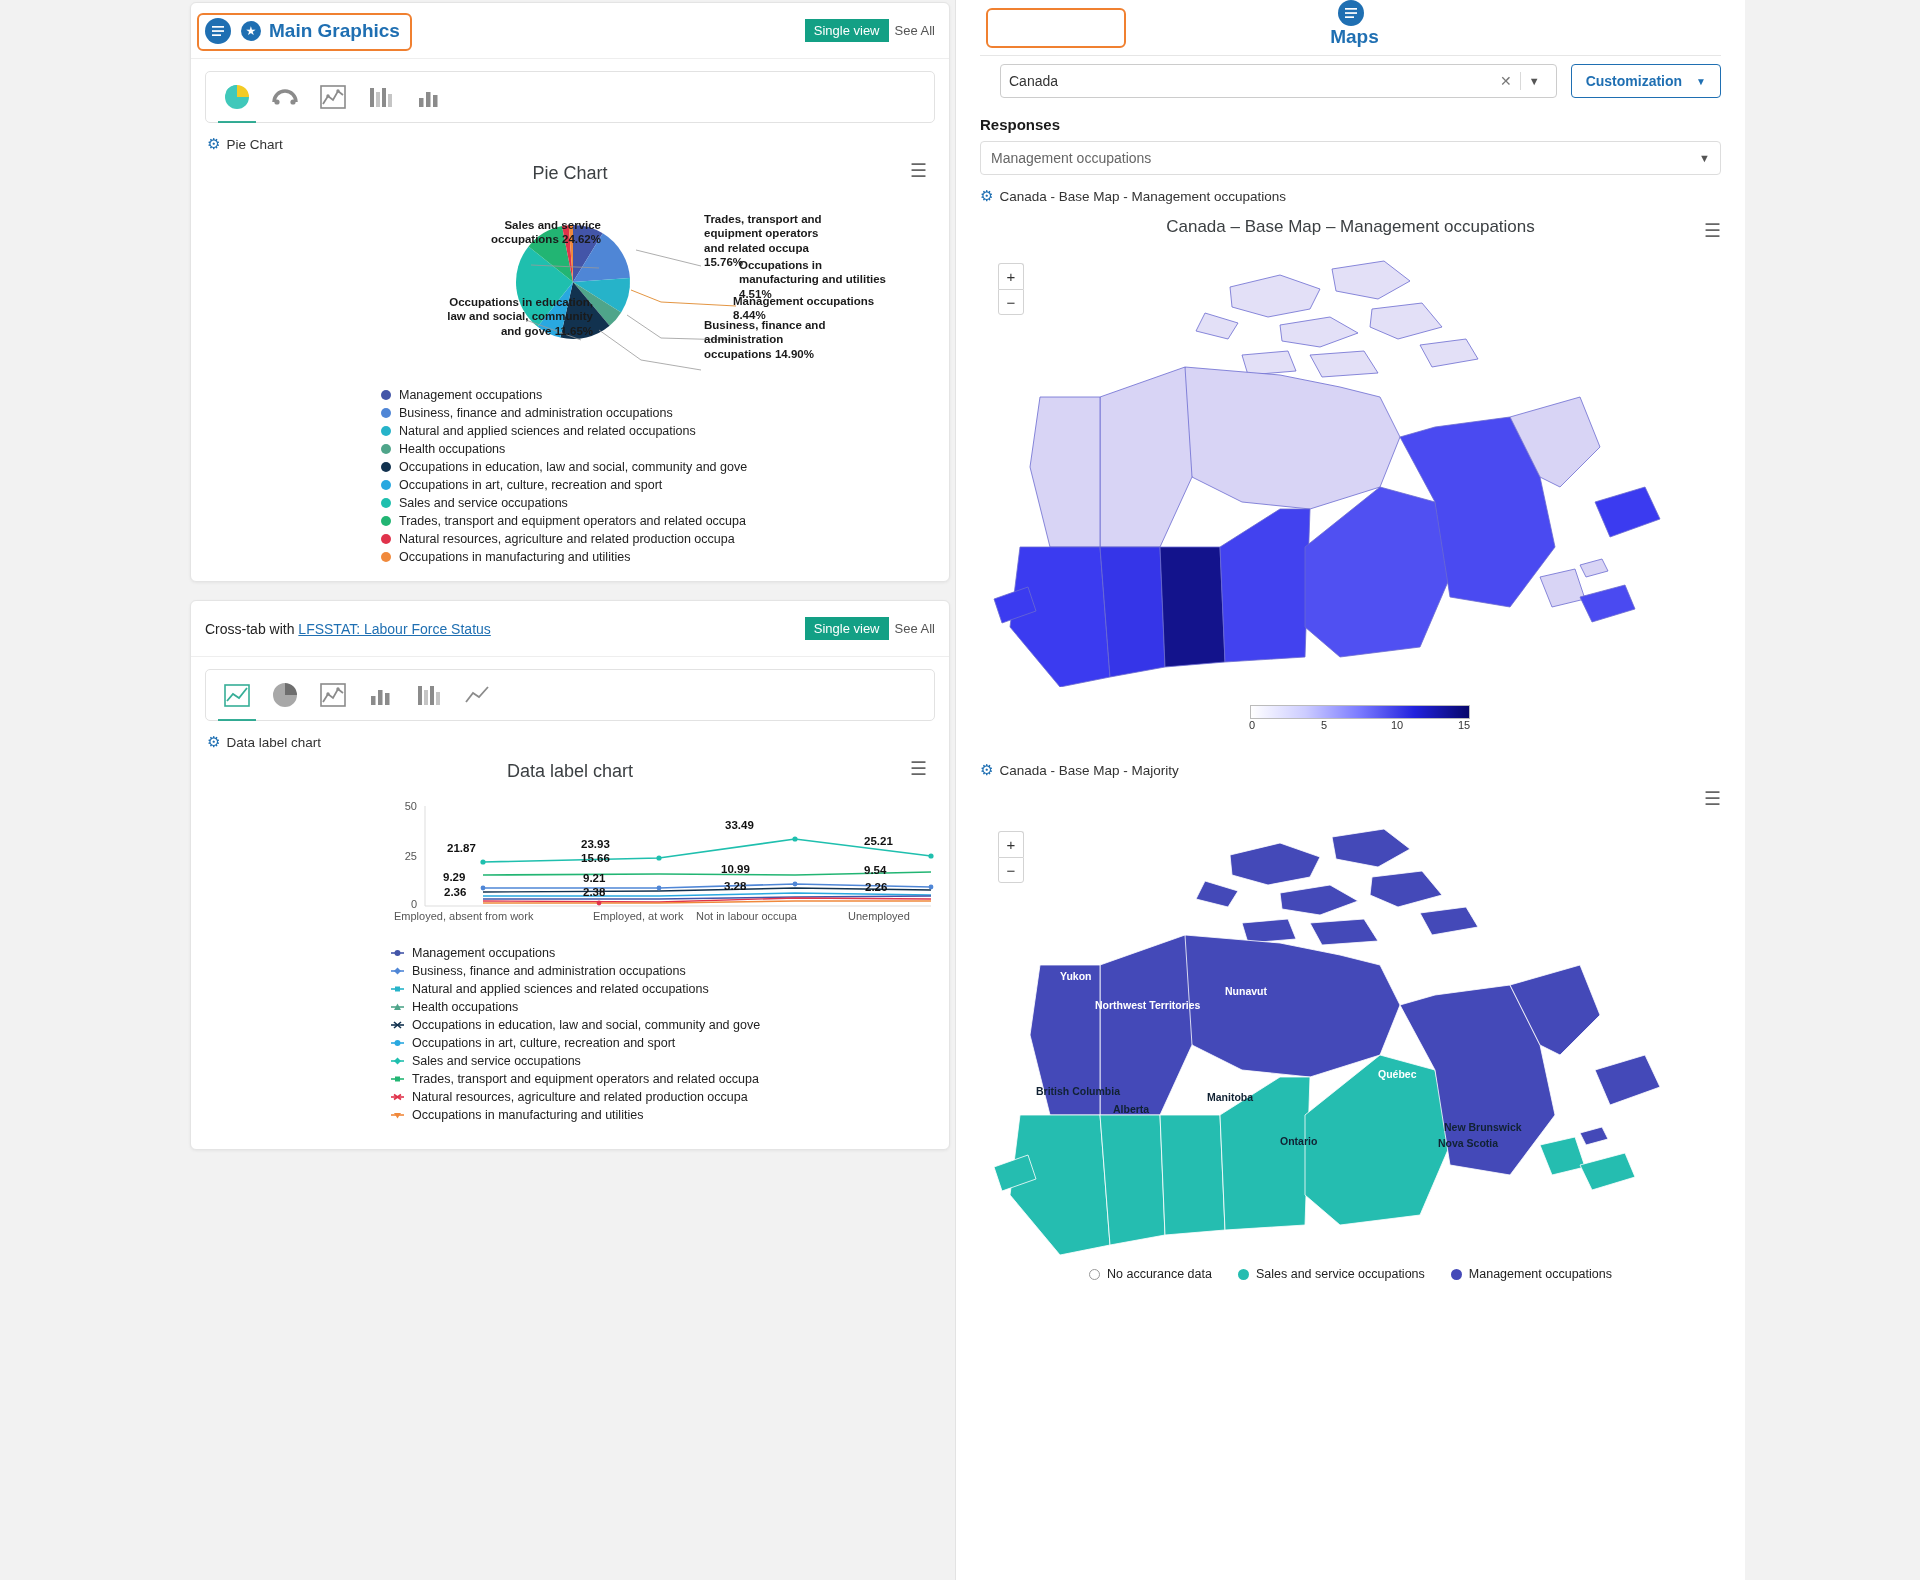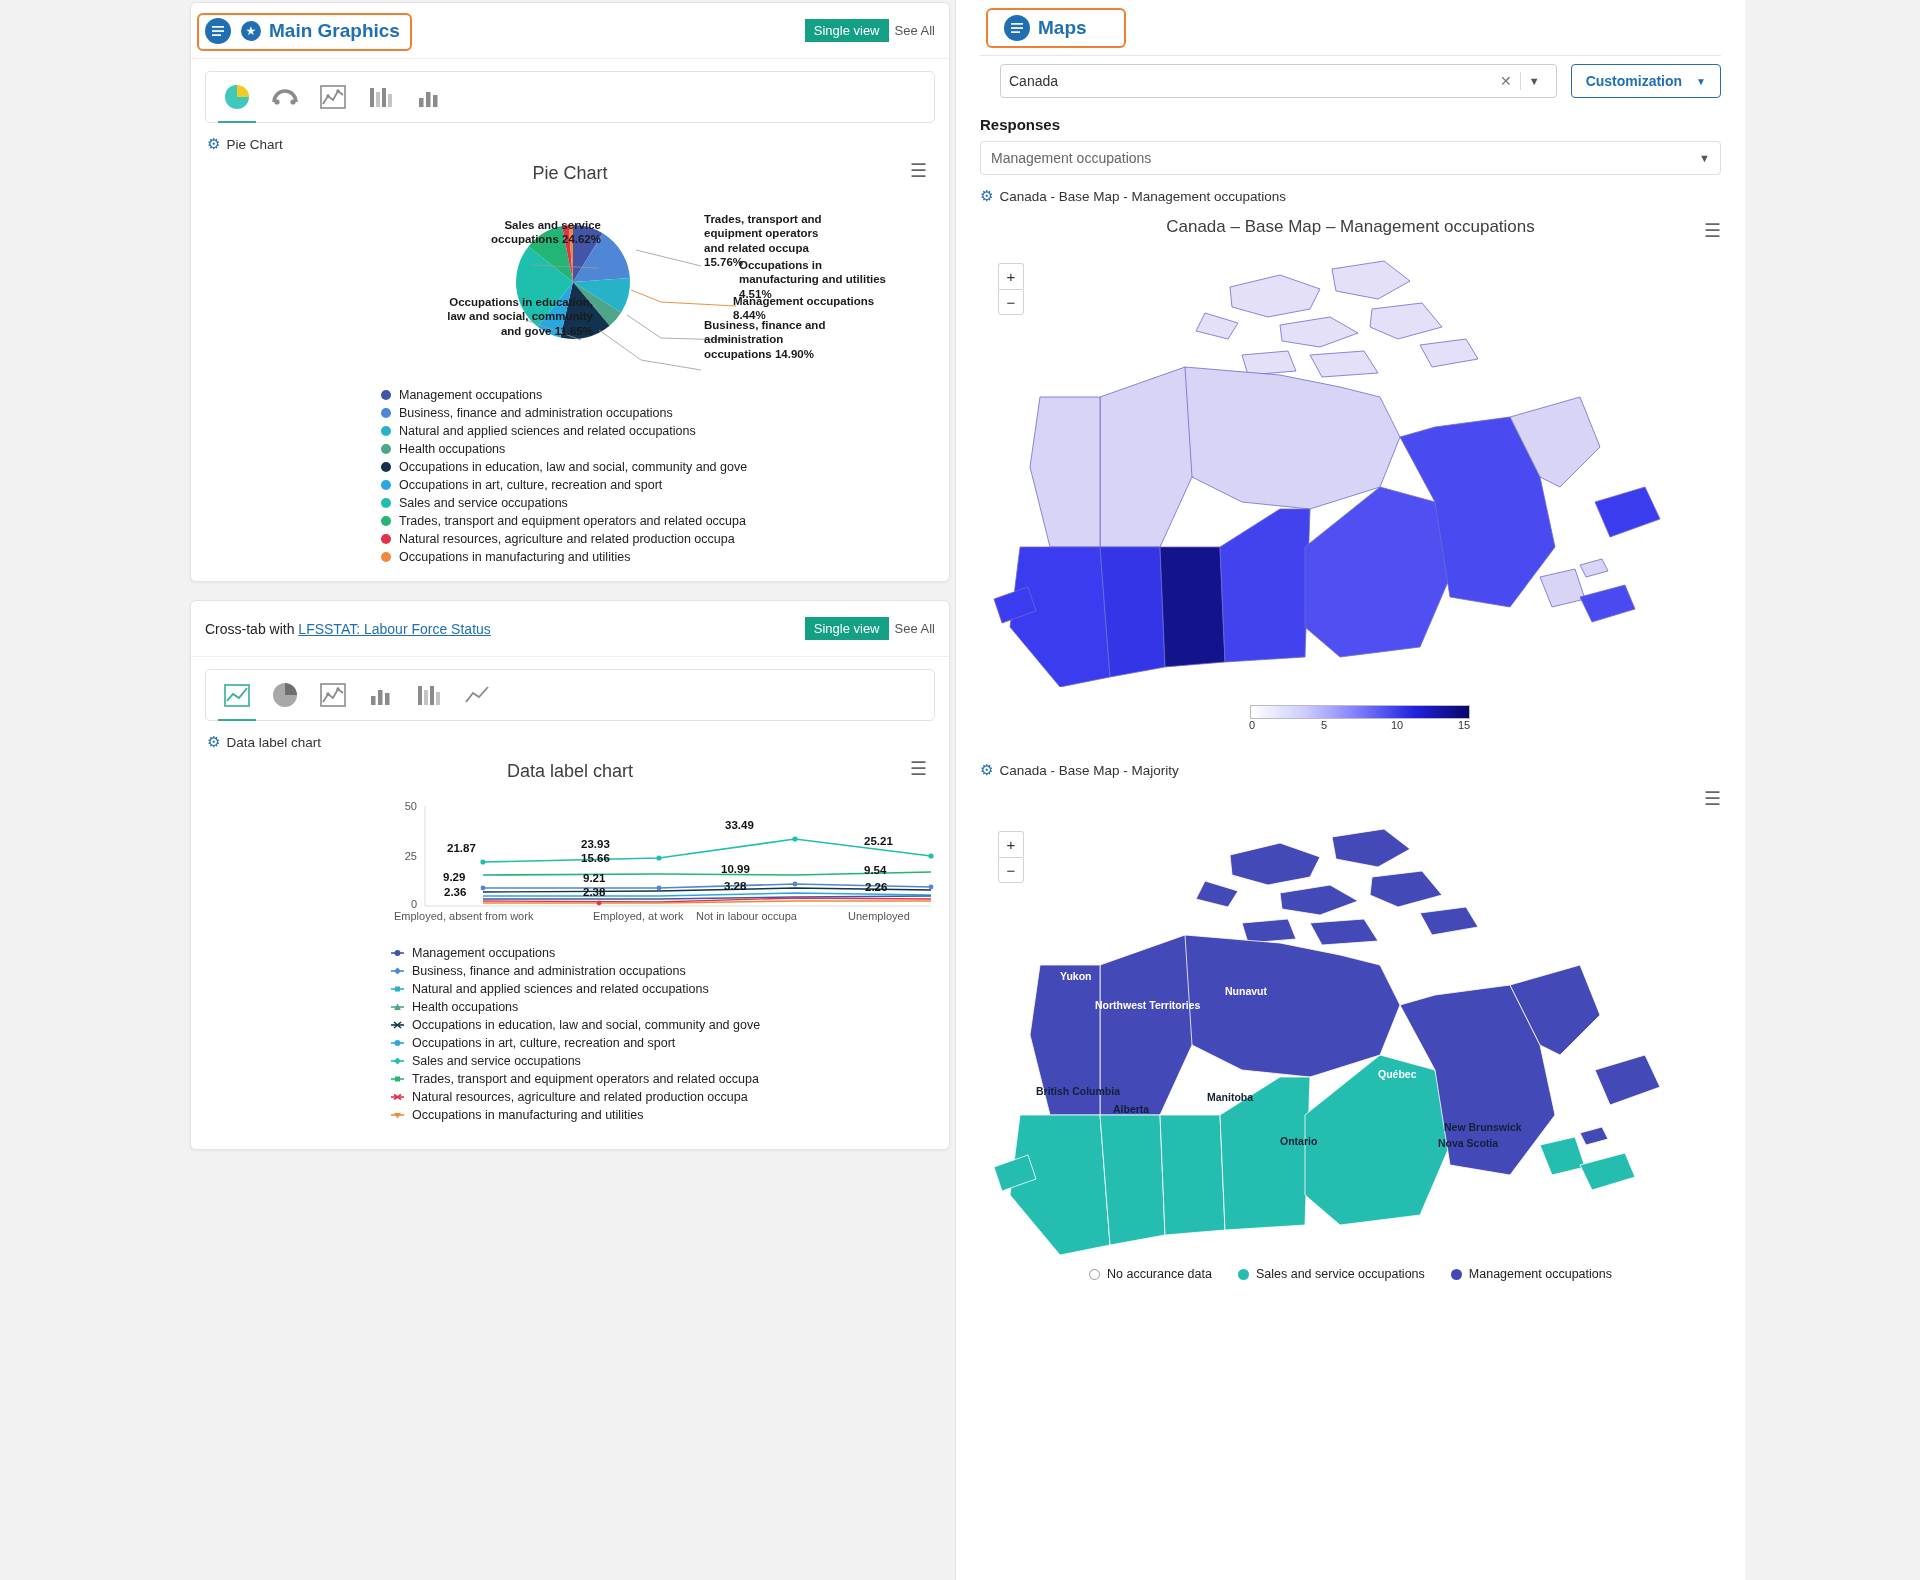--- a/index.html
+++ b/index.html
@@ -115,20 +115,21 @@
 
   .cross-tab-txt { font-size: 14px; color:#222; }
   .cross-tab-txt a { color:#1f6fb2; text-decoration: underline; }
 
   
   .r-pad { padding: 0 24px; }
   .r-head {
     position:relative; height: 56px; display:flex; align-items:center;
     padding: 0 24px; border-bottom: 1px solid #e6e6e6;
     margin: 0 24px;
+    flex-direction: column;
   }
   .field-label { font-size: 15px; font-weight: bold; color:#1a1a1a; margin-top: 18px; }
   .select-row { display:flex; align-items:center; gap: 14px; margin-top: 8px; padding-left: 20px; }
   .select-box {
     flex: 1 1 auto; height: 34px; border: 1px solid #ccc; border-radius: 4px;
     display:flex; align-items:center; padding: 0 8px; font-size: 14px; color:#333;
     background:#fff;
   }
   .select-box .val { flex:1 1 auto; }
   .sel-x { color:#777; font-size: 14px; padding: 0 8px;}

